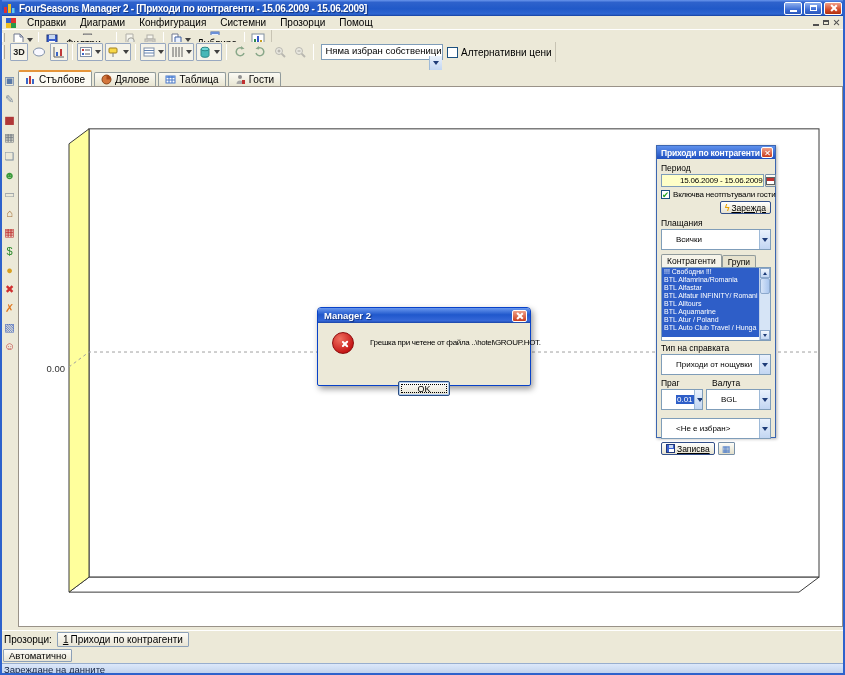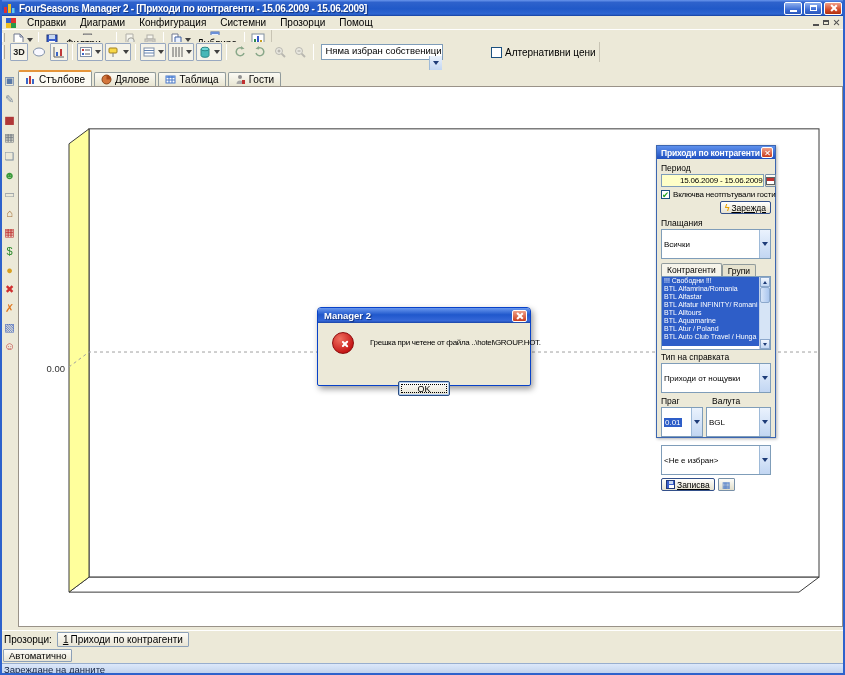--- a/index.html
+++ b/index.html
@@ -42,21 +42,21 @@
   .caret { width:0; height:0; border-left:3px solid transparent; border-right:3px solid transparent; border-top:4px solid #404040; margin-left:2px; }
   .sep { width:1px; height:16px; background:#C0BCAC; border-right:1px solid #fff; margin:0 3px; }
   .grayed { opacity:.55; }
   .threeD { font-size:9px; font-weight:bold; color:#202020; }
   .combo { width:122px; height:16px; border:1px solid #7F9DB9; background:#fff; display:flex; align-items:center;
     font-size:9.5px; padding-left:3px; margin:0 4px; position:relative;flex-direction:column; }
   .combo .dd, .pcombo .dd { margin-left:auto; width:13px; height:100%; background:linear-gradient(#EAF2FD,#C2D6F2);
     border-left:1px solid #9EBAD8; display:flex; align-items:center; justify-content:center; flex:none; }
   .dd i { width:0; height:0; border-left:3px solid transparent; border-right:3px solid transparent; border-top:4px solid #1E3C78; }
   .chk { width:11px; height:11px; border:1px solid #1C5180; background:#fff; margin-right:3px; flex:none; }
-  .chkrow { display:flex; align-items:center; font-size:10px;margin-left:44px; }
+  .chkrow { display:flex; align-items:center; font-size:10px; }
 
   
   .tabsrow { position:absolute; left:18px; right:0; top:70px; height:16px; display:flex; align-items:flex-end; font-size:10px; }
   .tab { height:14px; display:flex; align-items:center; padding:0 6px; margin-right:2px; border:1px solid #919B9C; border-bottom:none;
     border-radius:2px 2px 0 0; background:linear-gradient(#FBFAF4,#E8E5D2); }
   .tab.active { height:16px; background:#FCFBF4; border-top:2px solid #E5953A; }
   .tab svg { margin-right:3px; }
 
   
   .lefttb { position:absolute; left:1px; top:72px; width:17px; display:flex; flex-direction:column; align-items:center; z-index:2; }
@@ -84,22 +84,22 @@
   .calbtn { width:15px; height:13px; margin-left:1px; border:1px solid #7890A8; border-radius:1px;
     background:linear-gradient(#FDFDF9,#E2DECA); display:flex; align-items:center; justify-content:center; }
   .cal { width:9px; height:8px; border:1px solid #606060; background:linear-gradient(#C03030 0 2.5px,#fff 2.5px); }
   .pchk { width:9px; height:9px; border:1px solid #1C5180; background:#fff; color:#21A121; font-size:8.5px; line-height:8px;
     text-align:center; margin-right:3px; flex:none; }
   .xpbtn { height:13px; border:1px solid #33508A; border-radius:2px; background:linear-gradient(#FFFFFE,#E6E2D0);
     display:flex; align-items:center; padding:0 4px; font-size:8.5px; }
   .loadbtn { margin-left:auto; margin-top:2px; }
   .loadbtn u, .savebtn u, .winbtn u { text-decoration:underline; }
   .bolt { color:#E8A000; font-weight:bold; margin-right:2px; font-size:9px; }
-  .pcombo { height:30px; border:1px solid #7F9DB9; background:#fff; display:flex; align-items:center; font-size:8px;
-    padding-left:2px; white-space:nowrap; overflow:hidden; }
+  .pcombo { height:21px; border:1px solid #7F9DB9; background:#fff; display:flex; align-items:center; font-size:8px;
+    padding-left:14px; white-space:nowrap; overflow:hidden; }
   .pcombo .dd { width:11px; }
   .sel-text { background:#2E5EC8; color:#fff; padding:0 1px; }
   .ptabs { display:flex; margin-top:4px; align-items:flex-end; }
   .ptab { height:12px; padding:0 5px; border:1px solid #919B9C; border-bottom:none; border-radius:2px 2px 0 0;
     background:#E6E2CE; display:flex; align-items:center; }
   .ptab.active { height:13px; background:#F6F4EA; }
   .plist { height:74px; border:1px solid #7F9DB9; background:#fff; position:relative; overflow:hidden; }
   .plist-items { margin-right:11px; }
   .plist-items::after { content:""; display:block; height:5px; background:#2E5EC8; }
   .plist-item { height:8px; line-height:8px; font-size:7px; color:#fff; background:#2E5EC8; padding-left:2px;

